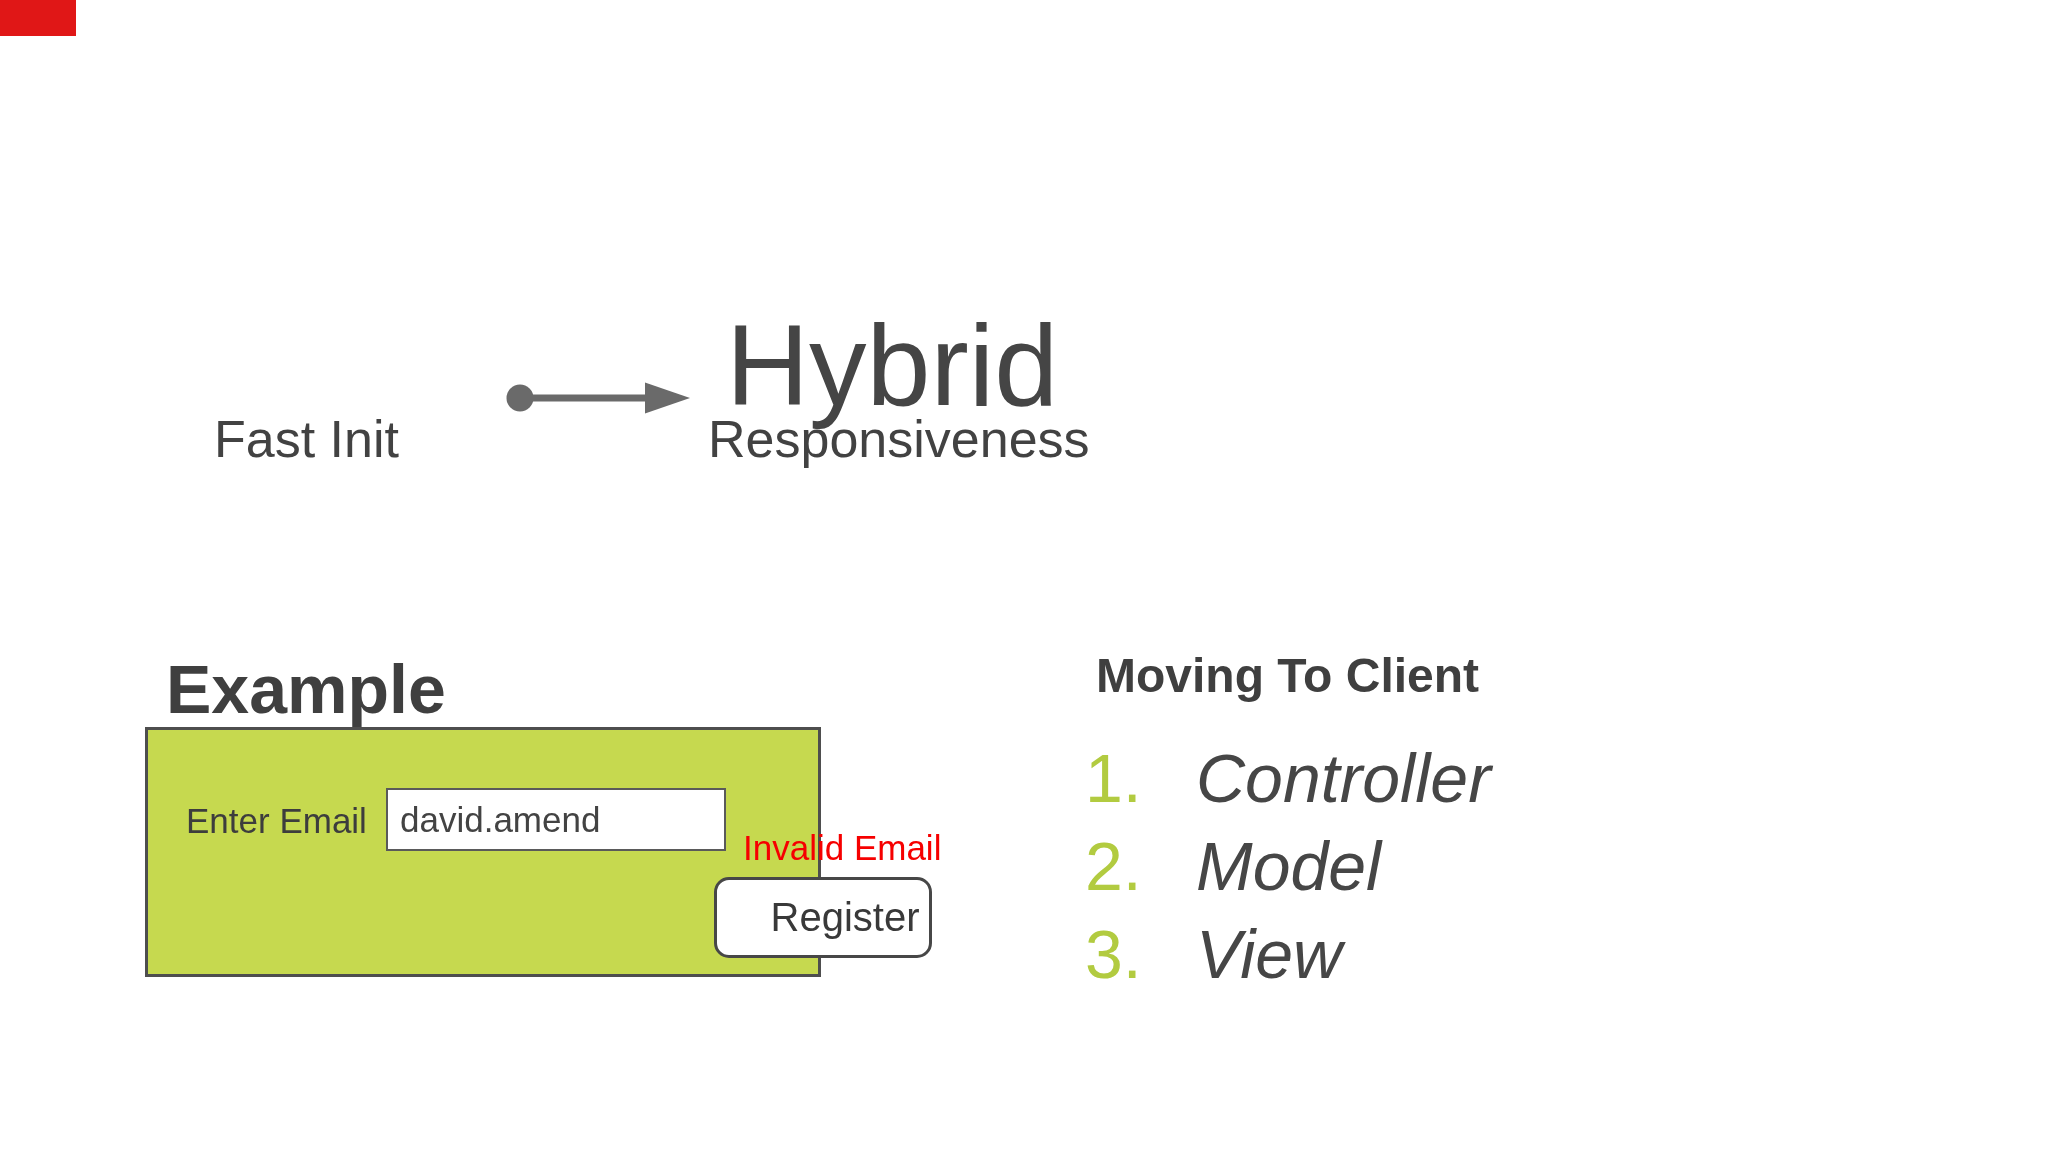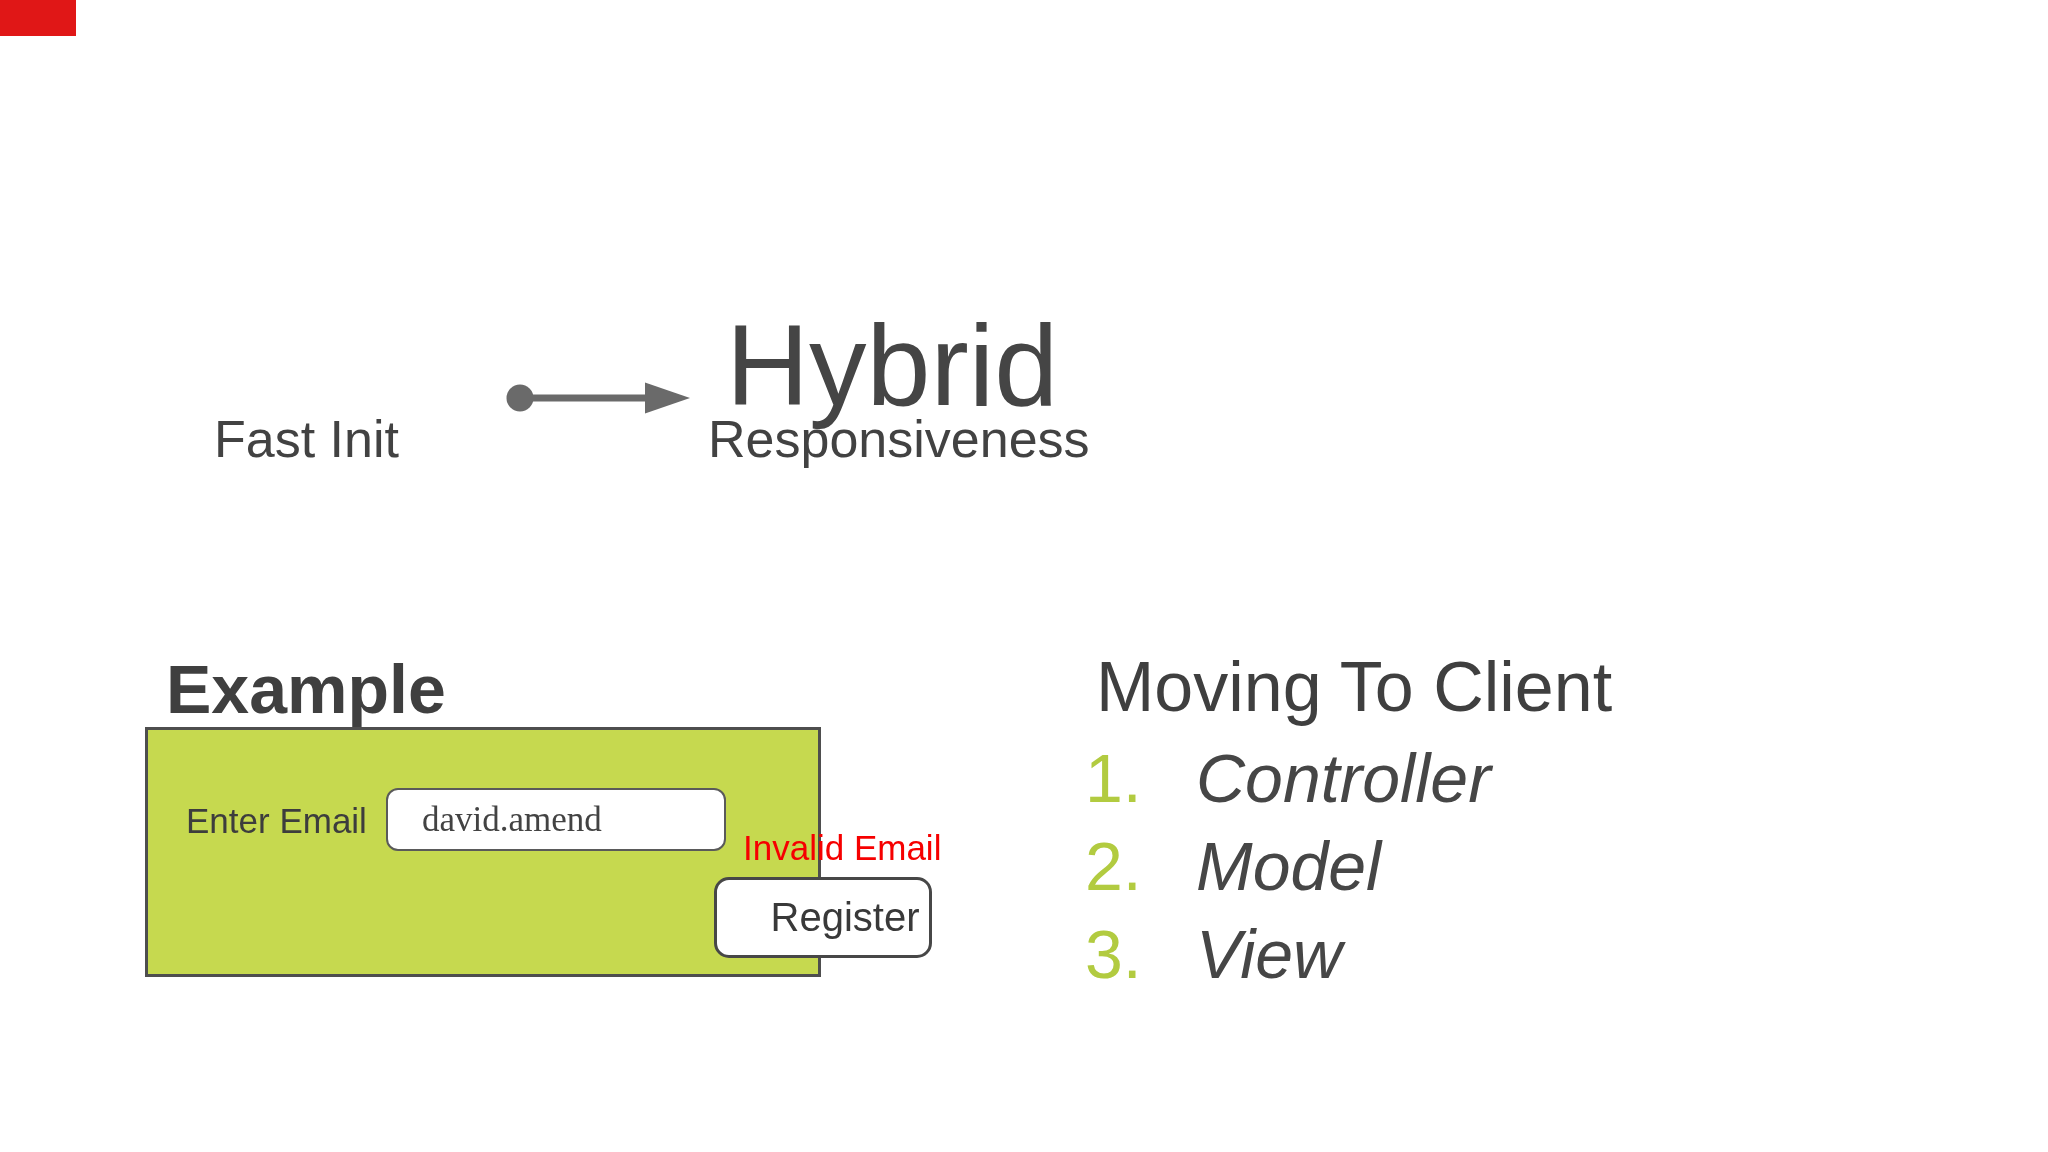--- a/index.html
+++ b/index.html
@@ -38,38 +38,38 @@
   #example-panel{
     position:absolute;left:145px;top:727px;width:676px;height:250px;
     background:var(--panel-green);
     border:3px solid var(--border-gray);
     box-sizing:border-box;
   }
   #email-label{left:38px;top:73px;font-size:35px;color:#3d3d3d;}
   #email-input{
     position:absolute;left:238px;top:58px;width:340px;height:63px;
     box-sizing:border-box;
-    background:#ffffff;border:2px solid #5a5a5a;border-radius:12px;
-    font-family:Liberation Serif, serif;
-    font-size:35px;color:#434343;padding:0 0 0 34px;outline:none;
+    background:#ffffff;border:2px solid #5a5a5a;border-radius:0;
+    font-family:Liberation Sans, sans-serif;
+    font-size:35px;color:#434343;padding:0 0 0 12px;outline:none;
   }
   #email-error{left:595px;top:76px;font-size:35px;color:var(--error-red);margin-top:24px;}
   #register-button{
     position:absolute;left:566px;top:147px;width:218px;height:81px;
     box-sizing:border-box;
     background:#ffffff;border:3px solid #474747;border-radius:15px;
     font-family:"Liberation Sans", sans-serif;
     font-size:40px;color:#393939;
     display:flex;align-items:center;justify-content:center;
     cursor:pointer;
     padding-left:44px;
   }
 
   
-  #client-heading{left:1096px;top:652px;font-size:70px;font-weight:normal;color:var(--dark-text);}
+  #client-heading{left:1096px;top:652px;font-size:48px;font-weight:bold;color:var(--dark-text);}
   .client-item{font-size:68px;}
   .client-item .num{position:absolute;left:1085px;color:var(--list-number-green);}
   .client-item .lbl{position:absolute;left:1196px;color:#464646;font-style:italic;}
   #client-item-1{top:744px;}
   #client-item-2{top:832px;}
   #client-item-3{top:920px;}
   .client-item span{line-height:1;white-space:nowrap;}
 </style>
 </head>
 <body>

